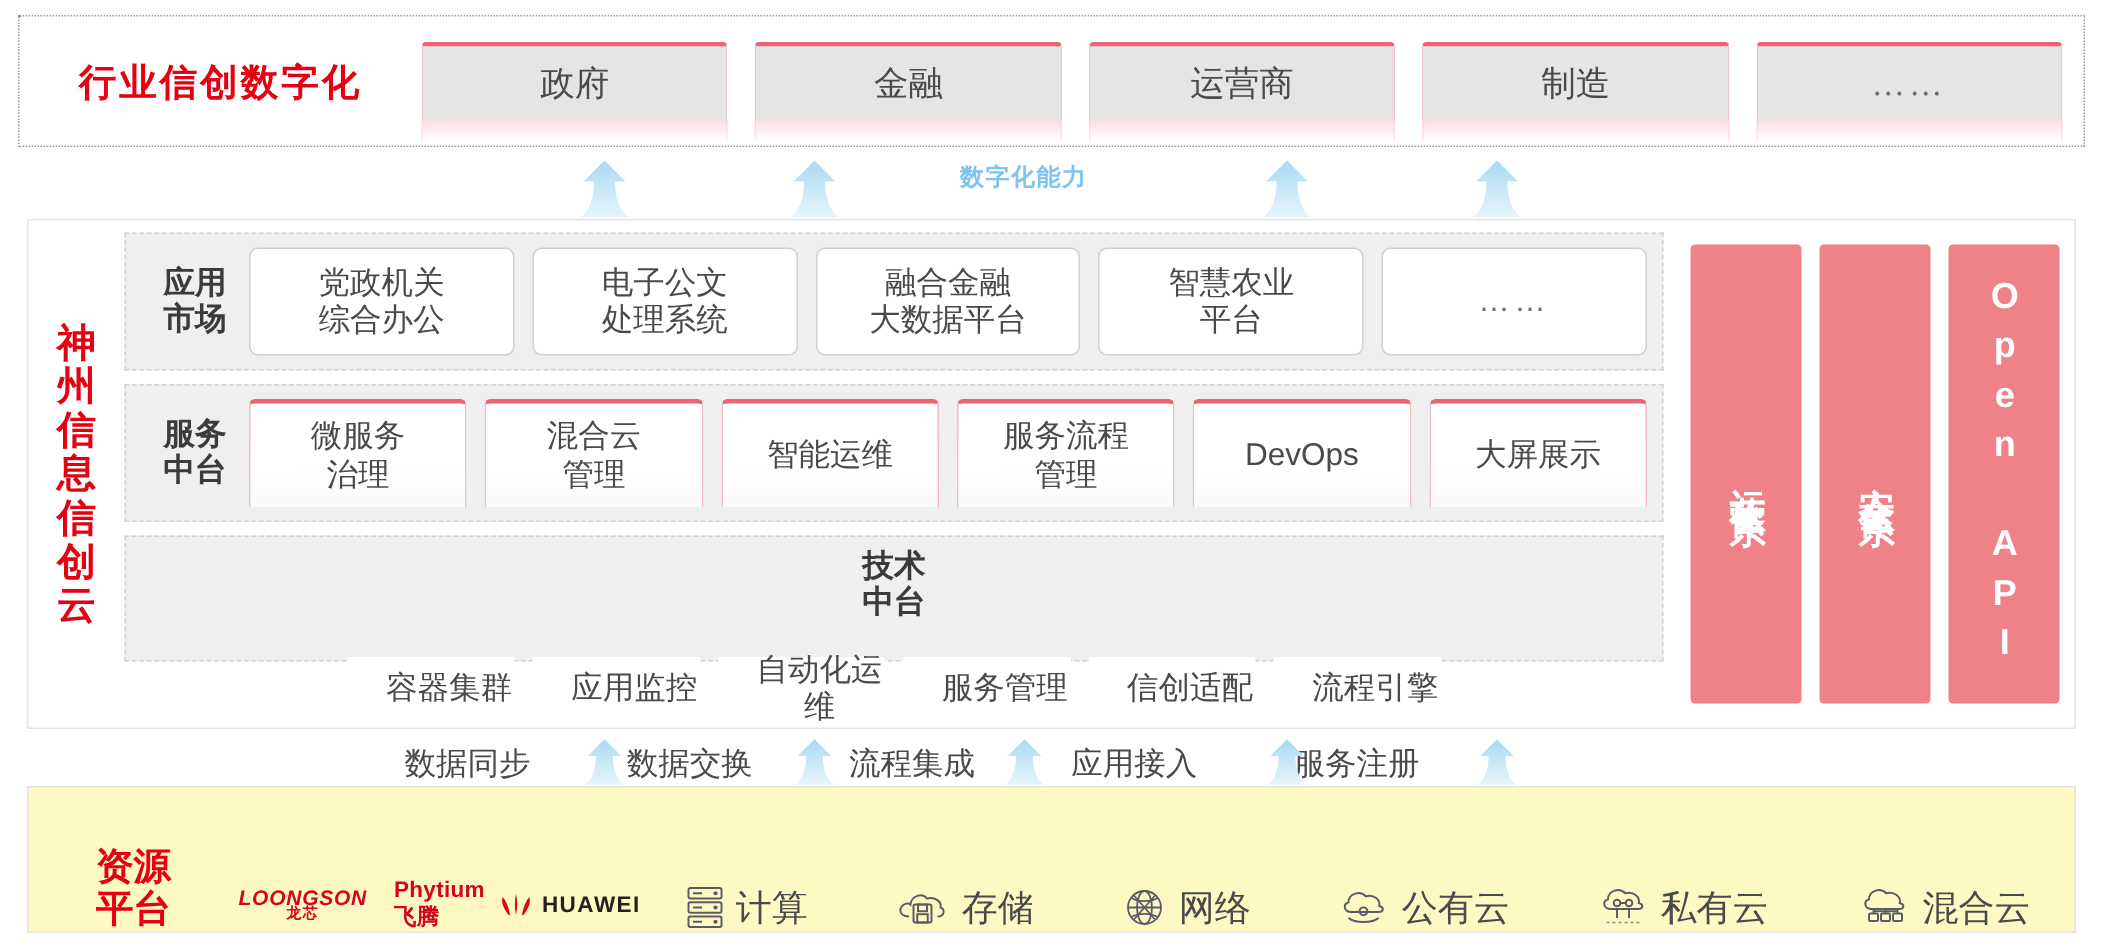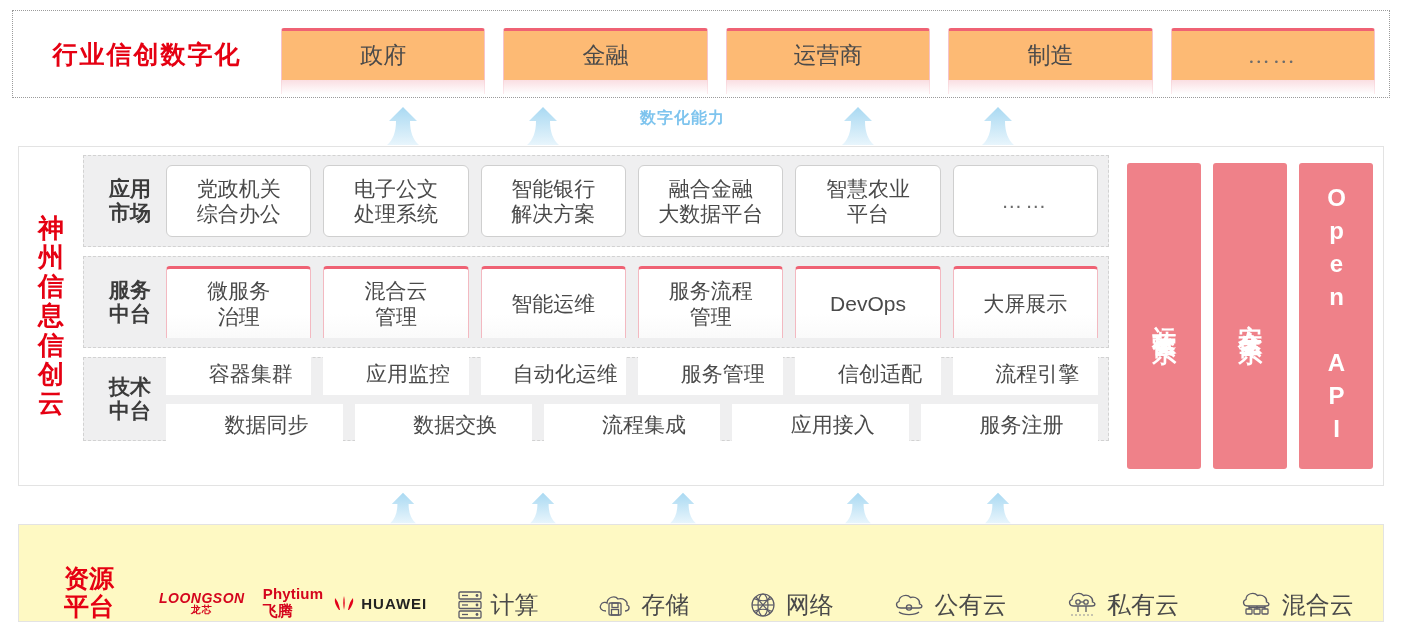--- a/index.html
+++ b/index.html
@@ -23,21 +23,21 @@
     text-align: center;
     color: #e50012;
     font-size: 25px; font-weight: bold;
     letter-spacing: 2px;
   }
   .industry-cards {
     flex: 1 1 auto; display: flex; gap: 18px; padding-right: 14px;
   }
   .ind-card {
     flex: 1 1 0; height: 52px;
-    background: #fdba74;
+    background: #e5e5e5;
     border-top: 3px solid #ef6274;
     border-left: 1px solid #f6c3ca;
     border-right: 1px solid #f6c3ca;
     border-bottom: none;
     border-radius: 3px 3px 0 0;
     display: flex; align-items: center; justify-content: center;
     font-size: 23px; color: #4a4a4a;
     position: relative;
   }
   .ind-card::after{
@@ -85,21 +85,21 @@
     padding: 8px 10px;
   }
   .layer-label {
     flex: 0 0 72px; width: 72px;
     font-size: 21px; font-weight: bold; color: #3b3b3b;
     line-height: 1.15; text-align: center;
   }
   .layer-cards { flex: 1 1 auto; display: flex; gap: 12px; }
   .layer.app { height: 92px; }
   .layer.svc { height: 92px; }
-  .layer.tech { height: 84px; flex-direction: row; }
+  .layer.tech { height: 84px; flex-direction: column; }
   .tech-grid { flex:1 1 auto; display:flex; flex-direction:column; gap:9px; }
   .tech-row { display:flex; gap:12px; }
 
   .card {
     flex: 1 1 0; background: #fff;
     display: flex; align-items: center; justify-content: center;
     text-align: center; font-size: 21px; color: #4a4a4a;
     line-height: 1.2;
   }
   .card.app-card {
@@ -237,26 +237,20 @@
             <div class="card app-card">
                 <div>
               <div>党政机关</div>
               <div>综合办公</div>
                 </div>
               </div>
             <div class="card app-card">
                 <div>
               <div>电子公文</div>
               <div>处理系统</div>
-                </div>
-              </div>
-            <div class="card app-card">
-                <div>
-              <div>智能银行</div>
-              <div>解决方案</div>
                 </div>
               </div>
             <div class="card app-card">
                 <div>
               <div>融合金融</div>
               <div>大数据平台</div>
                 </div>
               </div>
             <div class="card app-card">
                 <div>

